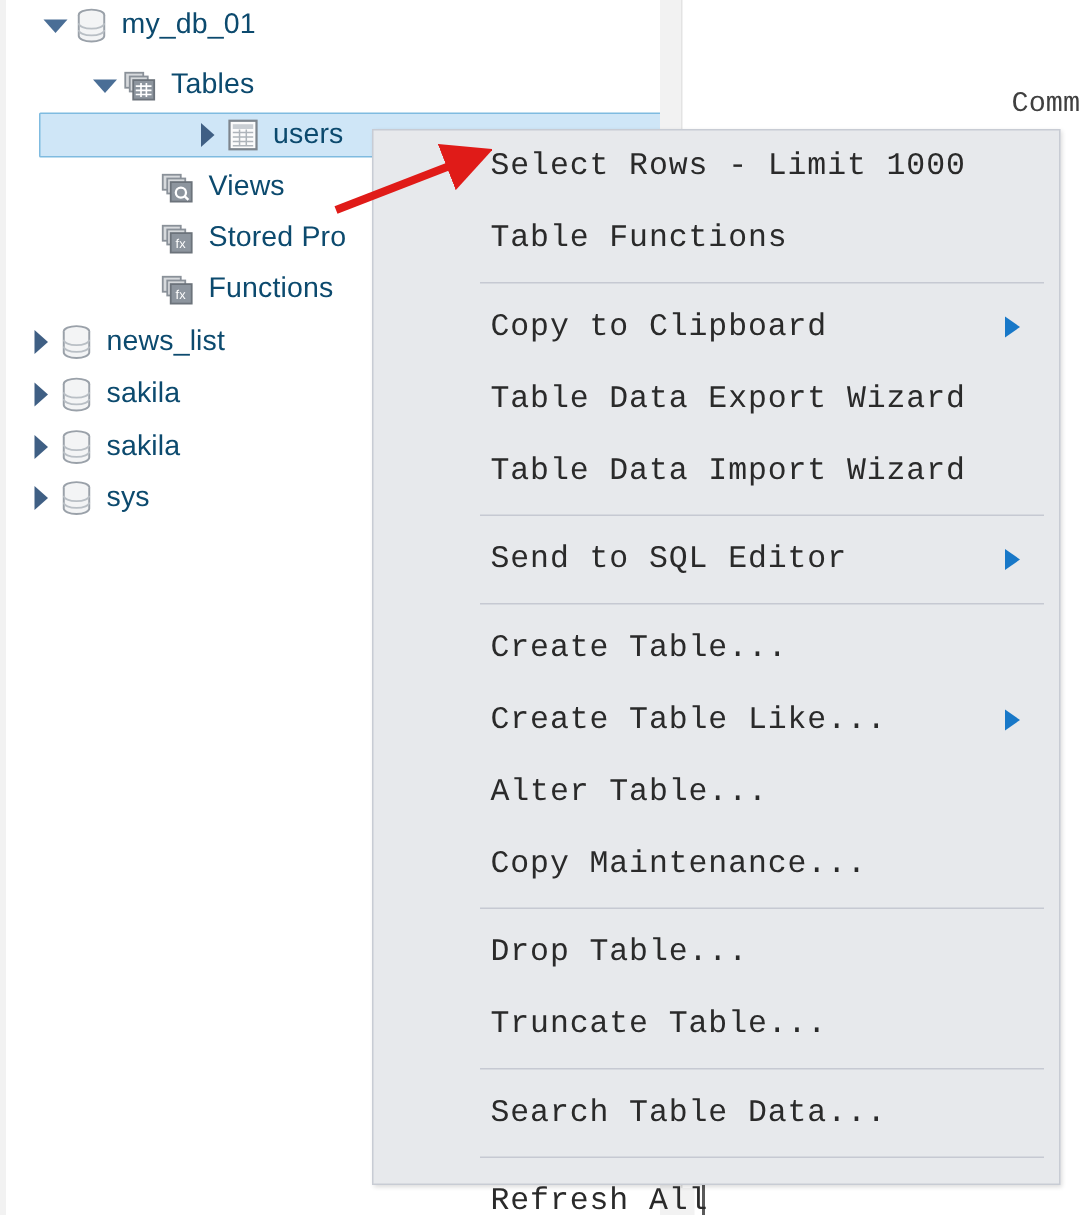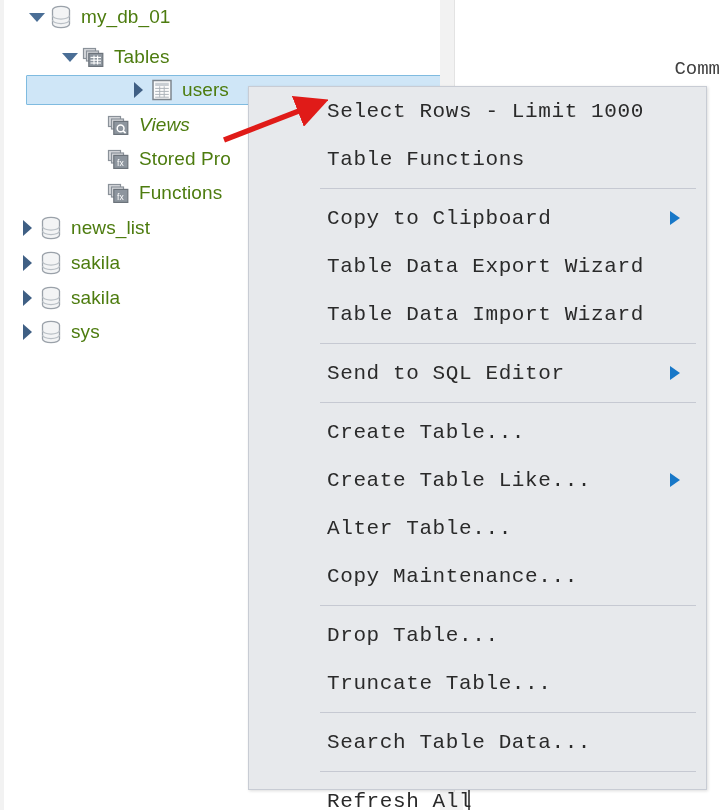--- a/index.html
+++ b/index.html
@@ -30,21 +30,21 @@
     left: 0;
     width: 440px;
     height: 30px;
     display: flex;
     align-items: center;
     white-space: nowrap;
   }
   .tree-row .label {
     font-family: "Liberation Sans", sans-serif;
     font-size: 19px;
-    color: #4d7c0f;
+    color: #0c4a6e;
     letter-spacing: 0.1px;
   }
   .tree-row.selected {
     left: 22px;
     width: 421px;
     background: #cfe6f7;
     border: 1px solid #7fbbe0;
     box-sizing: border-box;
     border-radius: 1px;
   }
@@ -228,21 +228,21 @@
                 <line x1="4.2" y1="13.4" x2="17.8" y2="13.4"></line>
                 <line x1="4.2" y1="16.4" x2="17.8" y2="16.4"></line>
                 <line x1="4.2" y1="19.2" x2="17.8" y2="19.2"></line>
                 <line x1="8.7" y1="8.3" x2="8.7" y2="19.2"></line>
                 <line x1="13.2" y1="8.3" x2="13.2" y2="19.2"></line>
               </g>
             </svg>
           </span>
           <span class="label">users</span>
         </div>
-        <div class="tree-row" style="top: 110px; font-style: italic;">
+        <div class="tree-row" style="top: 110px;">
           <div style="width: 80px; flex: 0 0 auto; height: 1px;"></div>
           <span class="tw"></span>
           <span class="icon-wrap">
             <svg width="24" height="24" viewBox="0 0 24 24">
               <rect x="1.5" y="3.5" width="12" height="10" fill="#d7dadd" stroke="#8a9199" stroke-width="1.2"></rect>
               <rect x="4.5" y="6" width="12" height="10" fill="#d7dadd" stroke="#8a9199" stroke-width="1.2"></rect>
               <rect x="6.8" y="8.4" width="14" height="13" fill="#8d959e" stroke="#6c737b" stroke-width="1.2"></rect>
               <circle cx="13.6" cy="15.4" r="3.4" fill="none" stroke="#ffffff" stroke-width="1.5"></circle>
               <line x1="16.2" y1="17.9" x2="18.6" y2="20.2" stroke="#ffffff" stroke-width="1.6"></line>
             </svg>

